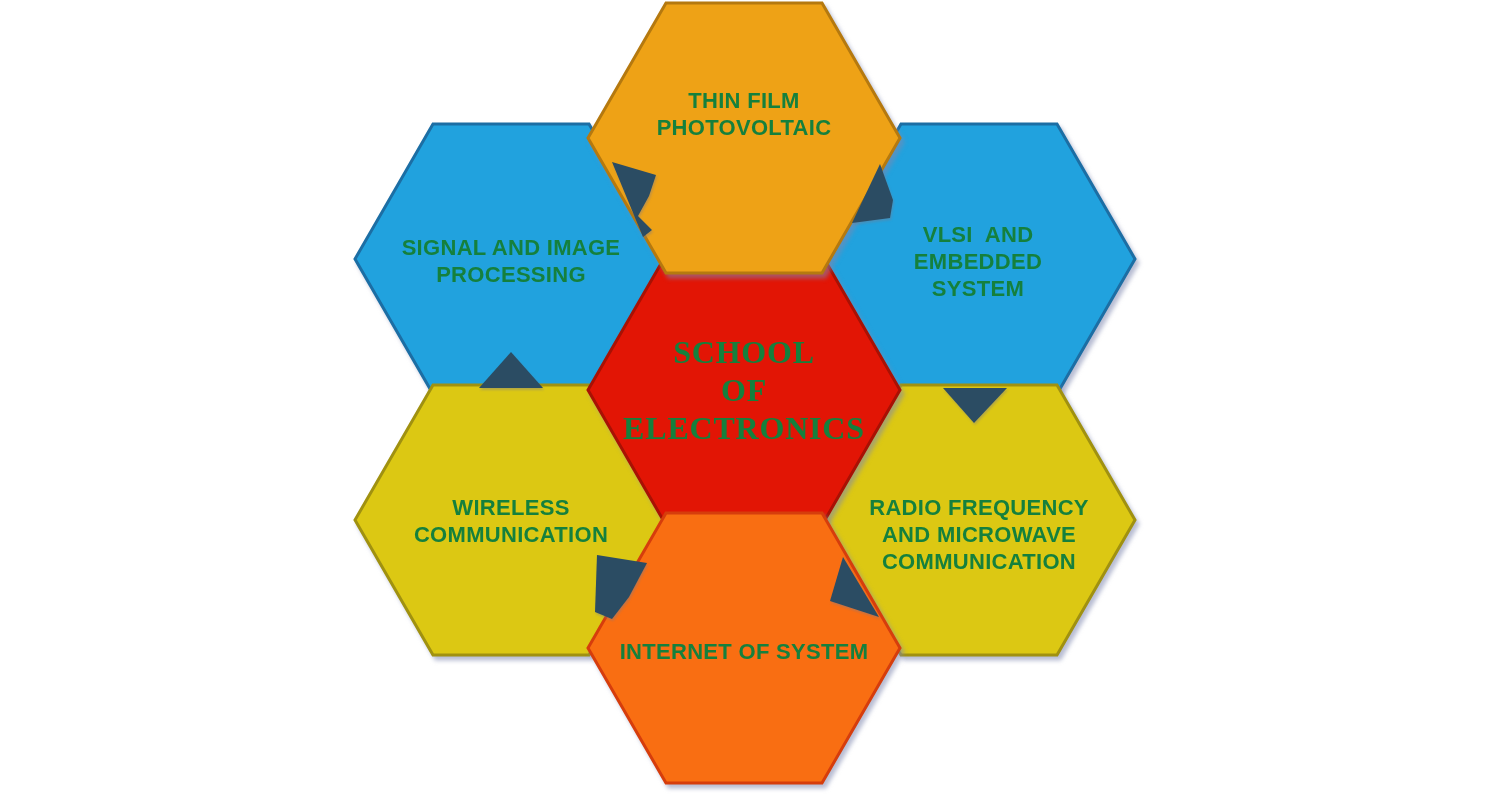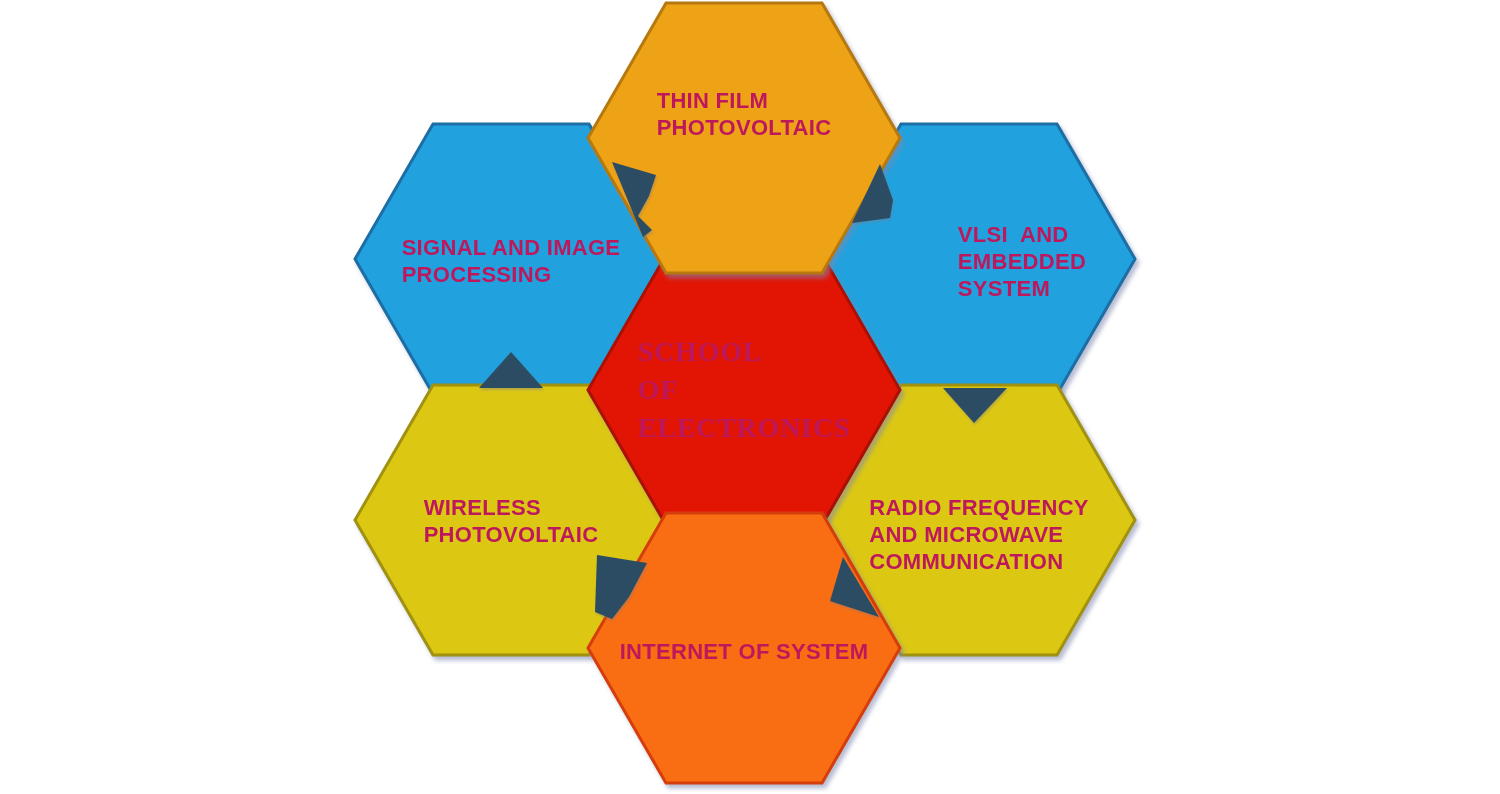--- a/index.html
+++ b/index.html
@@ -8,32 +8,32 @@
     background:#ffffff;
     position:relative;overflow:hidden;
     font-family:"Liberation Sans",sans-serif;
   }
   #diagram{position:absolute;left:0;top:0;}
   .hex{filter:drop-shadow(3px 4px 2px rgba(125,135,175,0.55));}
   .connector{filter:drop-shadow(1px 2px 1px rgba(120,120,140,0.4));}
   .label{
     position:absolute;
     transform:translate(-50%,-50%);
-    text-align:left;
-    color:#be185d;
+    text-align:center;
+    color:#15803d;
     font-weight:bold;
     font-size:22px;
     line-height:27px;
     letter-spacing:0.3px;
     white-space:pre-wrap;
     pointer-events:none;
   }
   .label-serif{
     font-family:"Liberation Serif",serif;
-    font-size:28px;
+    font-size:32px;
     line-height:38px;
     letter-spacing:0.8px;
   }
 </style>
 </head>
 <body>
 
 <svg id="diagram" width="1500" height="794" viewBox="0 0 1500 794" xmlns="http://www.w3.org/2000/svg">
     <polygon points="355,259 433,124 589,124 667,259 589,394 433,394" fill="#21A2DE" stroke="#1C6EA4" stroke-width="3" class="hex"></polygon>
     <polygon points="823,259 901,124 1057,124 1135,259 1057,394 901,394" fill="#21A2DE" stroke="#1C6EA4" stroke-width="3" class="hex"></polygon>
@@ -46,26 +46,26 @@
     <polygon points="880,164 893,200 890,218 852,223" fill="#2B4C63" class="connector"></polygon>
     <polygon points="943,388 1007,388 974,423" fill="#2B4C63" class="connector"></polygon>
     <polygon points="843,557 879,617 830,601" fill="#2B4C63" class="connector"></polygon>
     <polygon points="597,555 647,563 629,597 612,619 595,612" fill="#2B4C63" class="connector"></polygon>
     <polygon points="479,388 543,388 511,352" fill="#2B4C63" class="connector"></polygon>
   </svg>
 
 <div class="label" style="left:511px;top:261px;">SIGNAL AND IMAGE
 PROCESSING</div>
 
-<div class="label" style="left:978px;top:261px;margin-left:44px;">VLSI  AND
+<div class="label" style="left:978px;top:261px;">VLSI  AND
 EMBEDDED
 SYSTEM</div>
 
 <div class="label" style="left:511px;top:521px;">WIRELESS
-PHOTOVOLTAIC</div>
+COMMUNICATION</div>
 
 <div class="label" style="left:979px;top:534px;">RADIO FREQUENCY
 AND MICROWAVE
 COMMUNICATION</div>
 
 <div class="label label-serif" style="left:744px;top:390px;">SCHOOL
 OF
 ELECTRONICS</div>
 
 <div class="label" style="left:744px;top:114px;">THIN FILM

